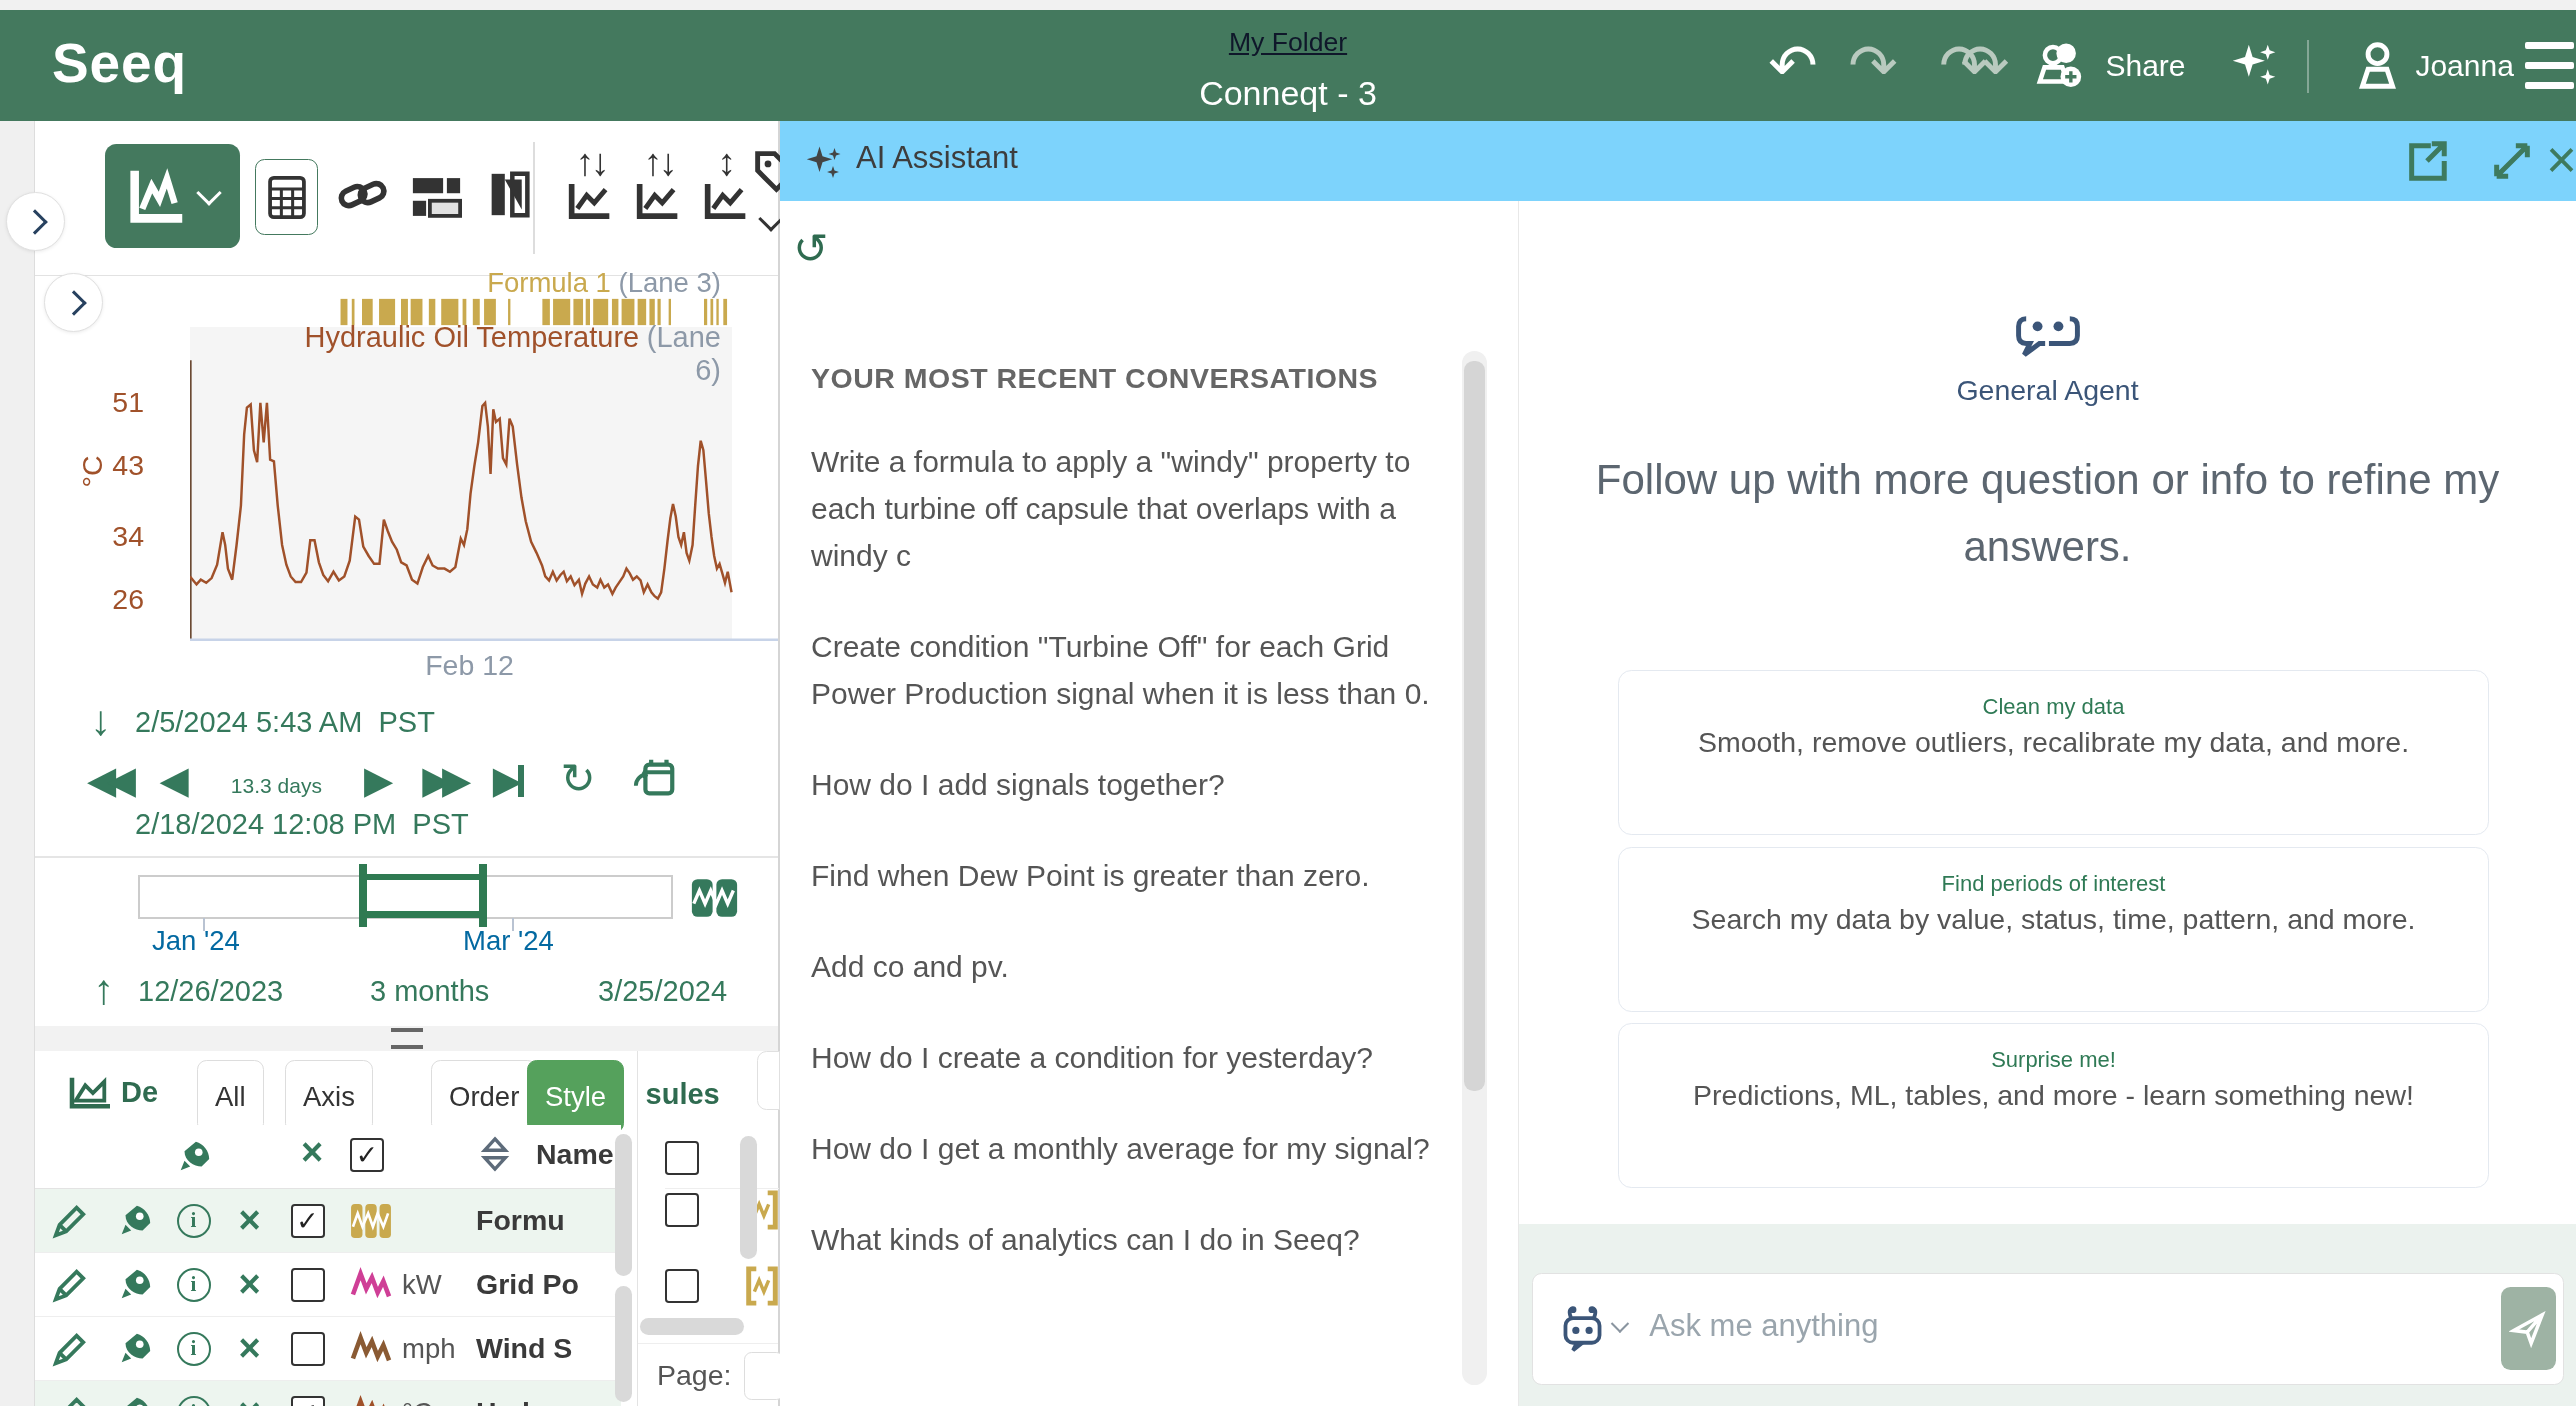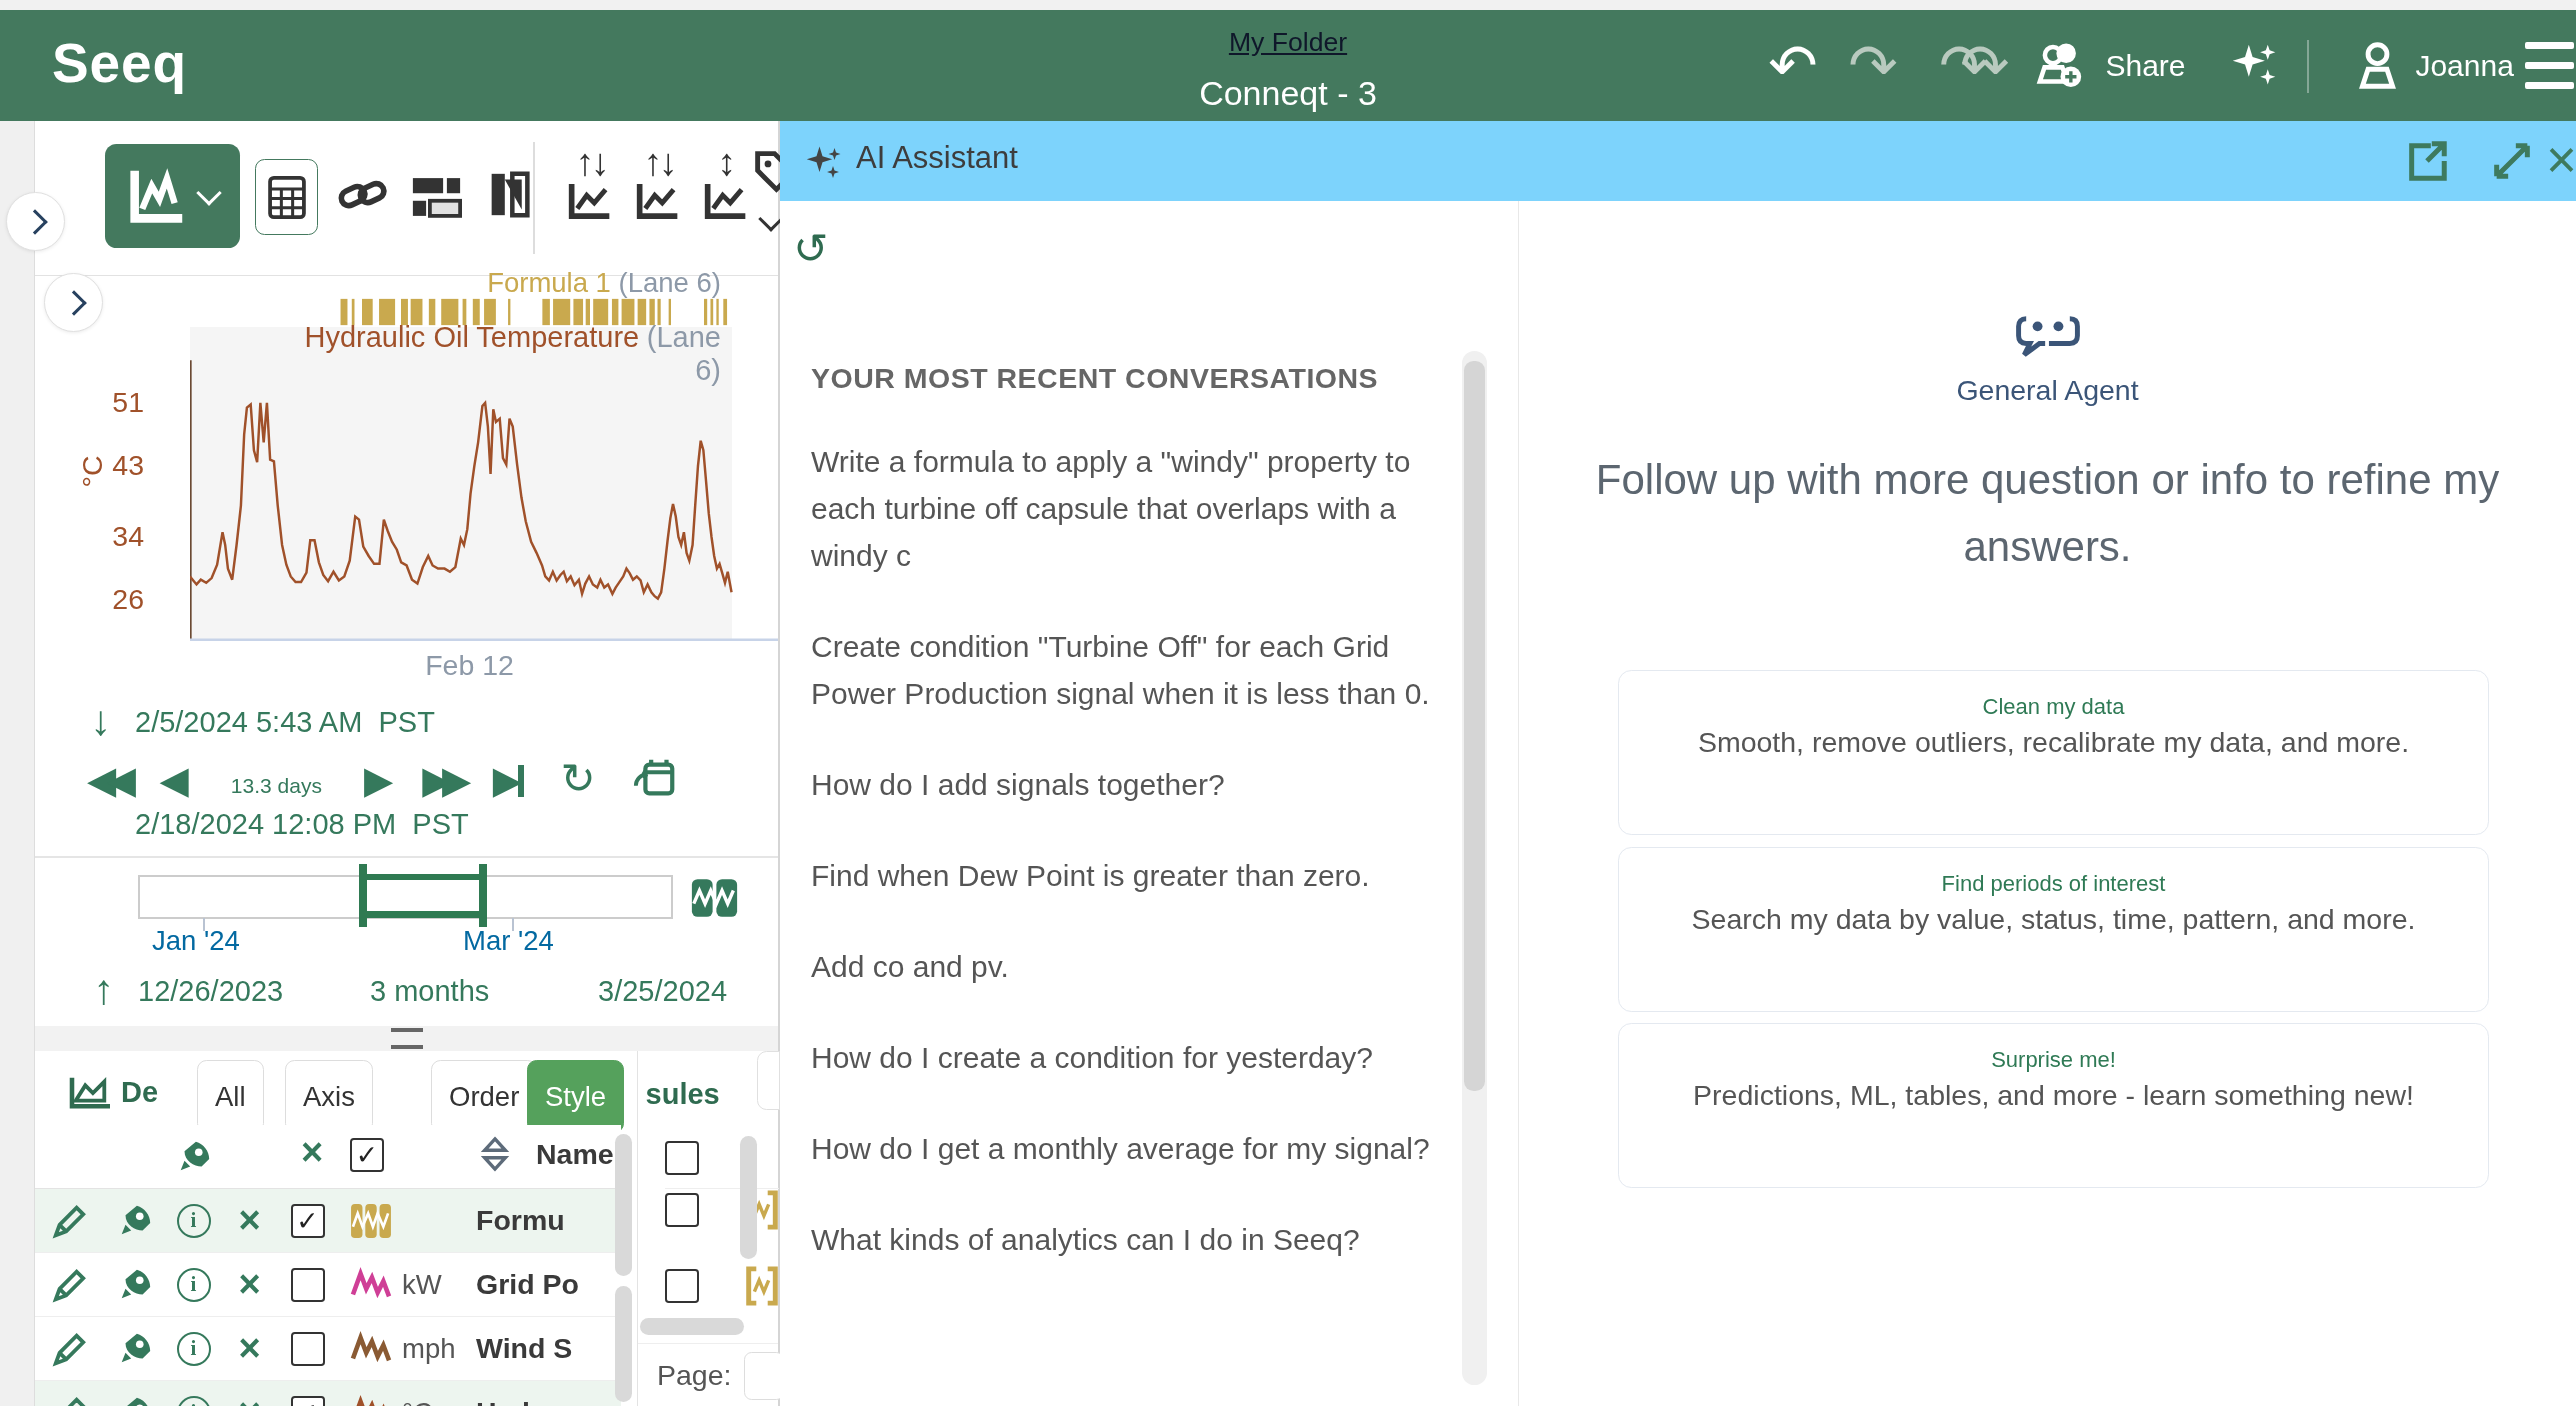--- a/index.html
+++ b/index.html
@@ -217,21 +217,21 @@
   </div>
 
   <div class="circle-btn" style="left:5.7px;top:192px;">
       <span class="chev"></span>
     </div>
   <div class="circle-btn" style="left:44px;top:273px;">
       <span class="chev"></span>
     </div>
 
   <div class="lane-label" style="left:285px;top:267px;width:436px;">
-    <span class="gold">Formula 1</span>&nbsp;<span class="graylane">(Lane 6)</span>
+    <span class="gold">Formula 1</span>&nbsp;<span class="graylane">(Lane 3)</span>
   </div>
 
   <div id="plot-bg" style="position:absolute;left:190px;top:327px;width:542px;height:314px;background:#f5f5f5;"></div>
   <svg id="capsulebar" style="position:absolute;left:190px;top:297px;" width="542" height="30" viewBox="0 0 571 32">
       <rect x="157.0" y="2" width="7.4" height="28" fill="#c9a94e"></rect>
       <rect x="169.0" y="2" width="2.9" height="28" fill="#c9a94e"></rect>
       <rect x="179.9" y="2" width="11.4" height="28" fill="#c9a94e"></rect>
       <rect x="198.1" y="2" width="17.1" height="28" fill="#c9a94e"></rect>
       <rect x="221.5" y="2" width="7.4" height="28" fill="#c9a94e"></rect>
       <rect x="231.8" y="2" width="12.6" height="28" fill="#c9a94e"></rect>
@@ -573,15 +573,38 @@
           <h3>Find periods of interest</h3>
           <p>Search my data by value, status, time, pattern, and more.</p>
         </div>
         <div class="card" style="top:822px;">
           <h3>Surprise me!</h3>
           <p>Predictions, ML, tables, and more - learn something new!</p>
         </div>
       </div>
   </div>
 
+  <div class="input-strip">
+    <div class="ask-box">
+      <span class="cellicon" style="position:absolute;left:23px;top:28.5px;">
+        <svg width="53" height="53" viewBox="0 0 28 28">
+            <g fill="none" stroke="#3b5578" stroke-width="2">
+              <rect x="5" y="8" width="18" height="13" rx="4"></rect>
+              <path d="M8 8 Q6 3 9 3 M20 8 Q22 3 19 3 M11 21 l-2 4 l5 -4"></path>
+            </g>
+            <circle cx="9" cy="3.5" r="1.8" fill="#3b5578"></circle>
+            <circle cx="19" cy="3.5" r="1.8" fill="#3b5578"></circle>
+            <circle cx="10.5" cy="14.5" r="1.9" fill="#3b5578"></circle>
+            <circle cx="17.5" cy="14.5" r="1.9" fill="#3b5578"></circle>
+          </svg>
+      </span>
+      <span style="position:absolute;left:80px;top:42px;"><span class="chev down" style="border-color:#8a95a0;border-width:2.8px;width:11.4px;height:11.4px;"></span></span>
+      <span class="placeholder">Ask me anything</span>
+      <span class="send-btn">
+        <svg width="38" height="38" viewBox="0 0 24 24">
+            <path d="M3 13 L21 3 L14 21 L11.5 14 Z M11.5 14 L21 3" fill="none" stroke="#fff" stroke-width="2.2"></path>
+          </svg>
+      </span>
+    </div>
+  </div>
 
 </div>
 
 
 </body></html>

